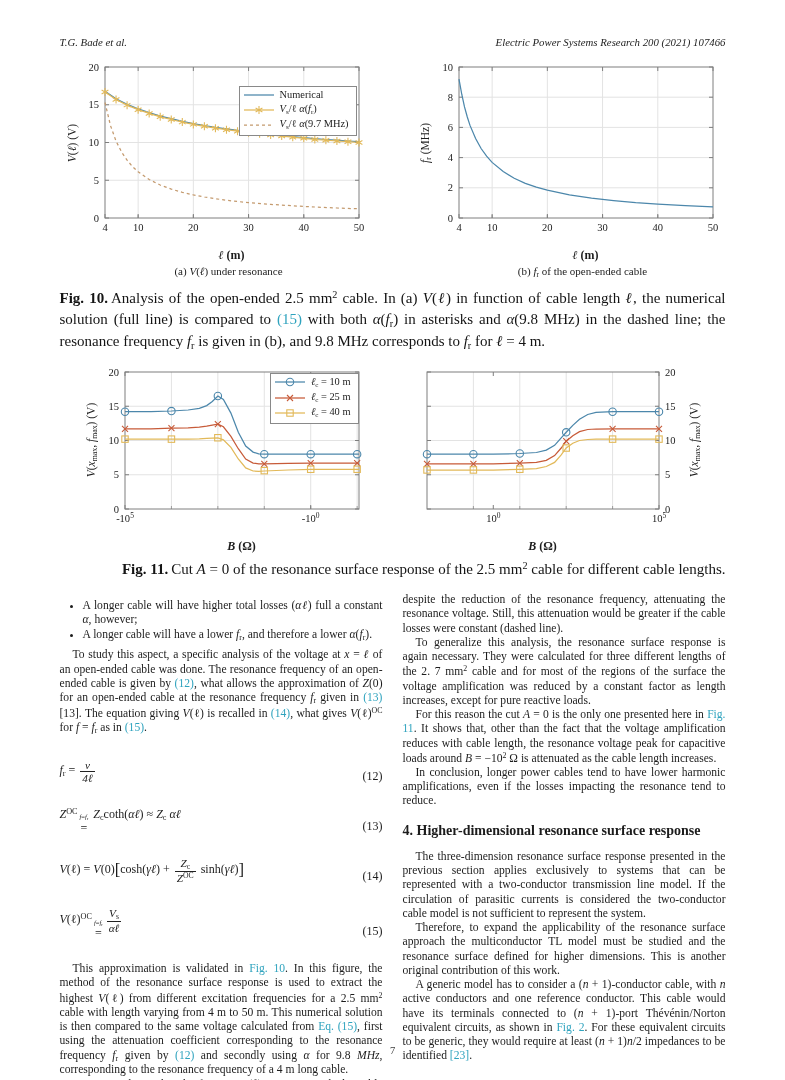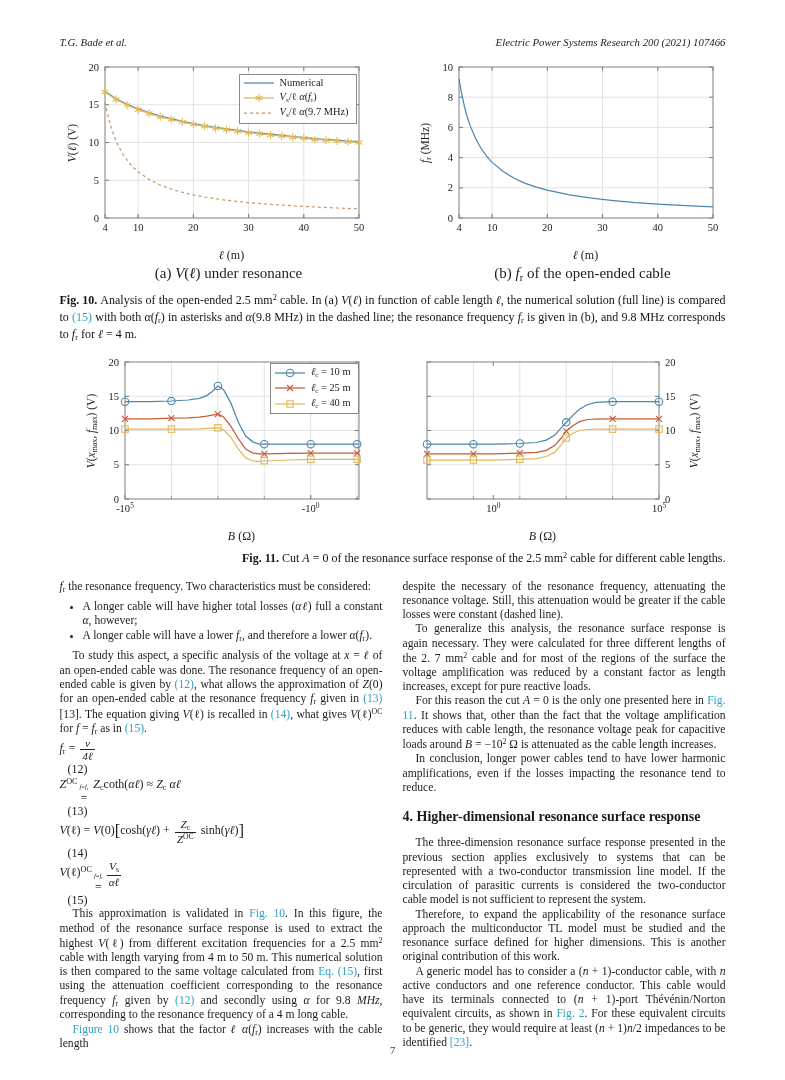--- a/index.html
+++ b/index.html
@@ -4,46 +4,46 @@
 <style>
   html,body{margin:0;padding:0;background:#ffffff;}
   .page{width:738px;height:1080px;background:#fff;margin:0 auto;position:relative;overflow:hidden;
         box-sizing:border-box;padding:0 36px;font-family:"Liberation Serif",serif;color:#1c1c1c;}
   .hdr{display:flex;justify-content:space-between;align-items:baseline;padding-top:36px;
        font-style:italic;font-size:10.8px;color:#222;}
   .figsec{margin-top:10px;}
   .figrow{display:flex;justify-content:center;gap:44px;}
   .chartwrap{display:flex;flex-direction:column;align-items:center;}
   .chart{position:relative;}
-  .xlabel{font-size:12px;text-align:center;line-height:1.1;margin-top:1px;}
+  .xlabel{font-size:12px;text-align:center;line-height:1.1;margin-top:1px;font-weight:bold;}
   .ylabel{position:absolute;font-size:11.5px;white-space:nowrap;
           transform:translate(-50%,-50%) rotate(-90deg);}
-  .subcap{text-align:center;font-size:15px;margin-top:3px;padding-left:26px;}
-  .cap{font-size:12px;line-height:1.4;margin:9px 0 0;text-align:justify;color:#141414;}
+  .subcap{text-align:center;font-size:11px;margin-top:3px;padding-left:26px;}
+  .cap{font-size:15px;line-height:1.4;margin:9px 0 0;text-align:justify;color:#141414;}
   .cap11{text-align:right;margin-top:6px;}
   .capl{font-weight:bold;margin-right:3px;}
   .cols{display:flex;gap:20px;margin-top:13px;}
   .col{width:50%;font-size:11.6px;line-height:1.23;text-align:justify;}
   .col p{margin:0;}
   .ind{text-indent:13px;}
   .bullets{margin:6px 0 6px 0;padding-left:23px;}
   .bullets li{margin:0;text-align:justify;}
   .it{font-style:italic;}
   .lnk{color:#2fa3be;cursor:pointer;}
   .sb{font-size:68%;vertical-align:-0.25em;}
   .sp{font-size:68%;vertical-align:0.5em;}
   .big{font-size:140%;vertical-align:-0.08em;}
   .frac{display:inline-flex;flex-direction:column;text-align:center;vertical-align:middle;
         margin:0 2px;line-height:1.08;font-size:94%;}
   .fnum{border-bottom:1px solid #222;padding:0 2px;}
   .fden{padding:0 2px;}
   .over{display:inline-flex;flex-direction:column;align-items:center;margin:0 2px;vertical-align:-0.1em;}
   .otop{font-size:6.5px;line-height:1;}
   .obase{line-height:1;}
-  .eq{display:flex;align-items:flex-start;margin:0 0;font-size:12px;flex-direction:column;}
+  .eq{display:flex;align-items:flex-end;margin:23px 0;font-size:12px;}
   .eqbody{flex:1;text-align:left;}
   .eqnum{margin-left:8px;}
   .h2{font-size:14px;font-weight:bold;margin:13px 0 11px 0 !important;text-align:left;text-indent:0;}
   .legend{position:absolute;background:#fff;border:1px solid #898989;padding:1px 7px 2px 3px;font-size:10.4px;}
   .lrow{display:flex;align-items:center;gap:5px;white-space:nowrap;line-height:1.35;}
   footer{position:absolute;bottom:24px;left:0;width:100%;text-align:center;font-size:10.5px;color:#3d3d3d;}
   svg text{font-family:"Liberation Serif",serif;fill:#1c1c1c;}
 </style>
 </head>
 <body>
@@ -124,21 +124,21 @@
               <path d="M209.65217391304347,72.94999999999999L209.65217391304347,80.94999999999999M206.25217391304346,74.94999999999999L213.05217391304348,78.94999999999999M206.25217391304346,78.94999999999999L213.05217391304348,74.94999999999999" stroke="#e2b959" stroke-width="1.1" fill="none"></path>
               <path d="M220.69565217391303,74.0825L220.69565217391303,82.0825M217.29565217391303,76.0825L224.09565217391304,80.0825M217.29565217391303,80.0825L224.09565217391304,76.0825" stroke="#e2b959" stroke-width="1.1" fill="none"></path>
               <path d="M231.7391304347826,75.21500000000002L231.7391304347826,83.21500000000002M228.3391304347826,77.21500000000002L235.1391304347826,81.21500000000002M228.3391304347826,81.21500000000002L235.1391304347826,77.21500000000002" stroke="#e2b959" stroke-width="1.1" fill="none"></path>
               <path d="M242.7826086956522,76.34749999999998L242.7826086956522,84.34749999999998M239.38260869565218,78.34749999999998L246.1826086956522,82.34749999999998M239.38260869565218,82.34749999999998L246.1826086956522,78.34749999999998" stroke="#e2b959" stroke-width="1.1" fill="none"></path>
               <path d="M253.82608695652175,77.48L253.82608695652175,85.48M250.42608695652174,79.48L257.2260869565217,83.48M250.42608695652174,83.48L257.2260869565217,79.48" stroke="#e2b959" stroke-width="1.1" fill="none"></path>
               <path d="M264.8695652173913,78.235L264.8695652173913,86.235M261.46956521739133,80.235L268.2695652173913,84.235M261.46956521739133,84.235L268.2695652173913,80.235" stroke="#e2b959" stroke-width="1.1" fill="none"></path>
               <path d="M275.9130434782609,78.99L275.9130434782609,86.99M272.5130434782609,80.99L279.31304347826085,84.99M272.5130434782609,84.99L279.31304347826085,80.99" stroke="#e2b959" stroke-width="1.1" fill="none"></path>
               <path d="M286.95652173913044,79.745L286.95652173913044,87.745M283.55652173913046,81.745L290.3565217391304,85.745M283.55652173913046,85.745L290.3565217391304,81.745" stroke="#e2b959" stroke-width="1.1" fill="none"></path>
               <path d="M298,80.5L298,88.5M294.6,82.5L301.4,86.5M294.6,86.5L301.4,82.5" stroke="#e2b959" stroke-width="1.1" fill="none"></path>
               <path d="M44.0,44.5L49.5,67.6L55.0,83.0L60.6,94.0L66.1,102.2L71.6,108.7L77.1,113.8L88.2,121.5L99.2,127.0L110.3,131.1L121.3,134.3L132.3,136.9L143.4,139.0L154.4,140.7L165.5,142.3L176.5,143.5L187.6,144.6L209.7,146.4L231.7,147.8L253.8,149.0L275.9,150.0L298.0,150.8" fill="none" stroke="#c49a6e" stroke-width="1.25" stroke-dasharray="3 3"></path>
-            </svg><div class="xlabel" style="width: 254px; margin-left: 44px;"><span class="it">ℓ</span><span> (m)</span></div><div class="ylabel" style="left: 11px; top: 84.5px;"><span class="it">V</span><span>(</span><span class="it">ℓ</span><span>) (V)</span></div><div class="legend" style="top: 16px; right: 14px; margin-left: 32px;">
+            </svg><div class="xlabel" style="width: 254px; margin-left: 44px;"><span class="it">ℓ</span><span> (m)</span></div><div class="ylabel" style="left: 11px; top: 84.5px;"><span class="it">V</span><span>(</span><span class="it">ℓ</span><span>) (V)</span></div><div class="legend" style="top: 28px; right: 14px; margin-left: 32px;">
               <div class="lrow">
                 <svg width="32" height="12" viewBox="0 0 32 12">
                   <line x1="1" y1="6" x2="31" y2="6" stroke="#4c87ab" stroke-width="1.25"></line>
                 </svg>
                 <span><span>Numerical</span></span>
               </div>
               <div class="lrow">
                 <svg width="32" height="12" viewBox="0 0 32 12">
                   <line x1="1" y1="6" x2="31" y2="6" stroke="#e2b959" stroke-width="1.25"></line>
                   <path d="M16,2L16,10M12.6,4L19.4,8M12.6,8L19.4,4" stroke="#e2b959" stroke-width="1.1" fill="none"></path>
@@ -355,21 +355,20 @@
               <rect x="240.8" y="72.92999999999999" width="6.4" height="6.4" fill="none" stroke="#e2b959" stroke-width="1.1"></rect>
             </svg><div class="xlabel" style="width: 232px; margin-left: 12px;"><span class="it">B</span><span> (Ω)</span></div><div class="ylabel" style="left: 280px; top: 77.5px;"><span class="it">V</span><span>(</span><span class="it">x</span><span class="sb">max</span><span>, </span><span class="it">f</span><span class="sb">max</span><span>) (V)</span></div></div>
       </div>
     </div>
     <p class="cap cap11"><b class="capl">Fig. 11.</b><span><span>Cut </span><span class="it">A</span><span> = 0 of the resonance surface response of the 2.5 mm</span><span class="sp">2</span><span> cable for different cable lengths.</span></span></p>
   </section>
 
   <div class="cols">
 
     <div class="col">
-      <p><span class="it">f</span><span class="sb">r</span><span> the resonance frequency. Two characteristics must be considered:</span></p>
       <ul class="bullets">
         <li><span>A longer cable will have higher total losses (</span><span class="it">αℓ</span><span>) full a constant </span><span class="it">α</span><span>, however;</span></li>
         <li><span>A longer cable will have a lower </span><span class="it">f</span><span class="sb">r</span><span>, and therefore a lower </span><span class="it">α</span><span>(</span><span class="it">f</span><span class="sb">r</span><span>).</span></li>
       </ul>
       <p class="ind"><span>To study this aspect, a specific analysis of the voltage at </span><span class="it">x</span><span> = </span><span class="it">ℓ</span><span> of an open-ended cable was done. The resonance frequency of an open-ended cable is given by </span><span class="lnk">(12)</span><span>, what allows the approximation of </span><span class="it">Z</span><span>(0) for an open-ended cable at the resonance frequency </span><span class="it">f</span><span class="sb">r</span><span> given in </span><span class="lnk">(13)</span><span> [13]. The equation giving </span><span class="it">V</span><span>(ℓ) is recalled in </span><span class="lnk">(14)</span><span>, what gives </span><span class="it">V</span><span>(ℓ)</span><span class="sp">OC</span><span> for </span><span class="it">f</span><span> = </span><span class="it">f</span><span class="sb">r</span><span> as in </span><span class="lnk">(15)</span><span>.</span></p>
 
       <div class="eq">
         <span class="eqbody"><span class="it">f</span><span class="sb">r</span><span> = </span><span class="frac">
               <span class="fnum"><span class="it">v</span></span>
               <span class="fden"><span class="it">4ℓ</span></span>
@@ -399,21 +398,21 @@
               <span class="fden"><span class="it">αℓ</span></span>
             </span></span>
         <span class="eqnum">(15)</span>
       </div>
 
       <p class="ind"><span>This approximation is validated in </span><span class="lnk">Fig. 10</span><span>. In this figure, the method of the resonance surface response is used to extract the highest </span><span class="it">V</span><span>(ℓ) from different excitation frequencies for a 2.5 mm</span><span class="sp">2</span><span> cable with length varying from 4 m to 50 m. This numerical solution is then compared to the same voltage calculated from </span><span class="lnk">Eq. (15)</span><span>, first using the attenuation coefficient corresponding to the resonance frequency </span><span class="it">f</span><span class="sb">r</span><span> given by </span><span class="lnk">(12)</span><span> and secondly using </span><span class="it">α</span><span> for 9.8 </span><span class="it">MHz</span><span>, corresponding to the resonance frequency of a 4 m long cable.</span></p>
       <p class="ind"><span class="lnk">Figure 10</span><span> shows that the factor </span><span class="it">ℓ α</span><span>(</span><span class="it">f</span><span class="sb">r</span><span>) increases with the cable length</span></p>
     </div>
 
     <div class="col">
-      <p><span>despite the necessary of the resonance frequency, attenuating the resonance voltage. Still, this attenuation would be greater if the cable losses were constant (dashed line).</span></p>
+      <p><span>despite the reduction of the resonance frequency, attenuating the resonance voltage. Still, this attenuation would be greater if the cable losses were constant (dashed line).</span></p>
       <p class="ind"><span>To generalize this analysis, the resonance surface response is again necessary. They were calculated for three different lengths of the 2. 7 mm</span><span class="sp">2</span><span> cable and for most of the regions of the surface the voltage amplification was reduced by a constant factor as length increases, except for pure reactive loads.</span></p>
       <p class="ind"><span>For this reason the cut </span><span class="it">A</span><span> = 0 is the only one presented here in </span><span class="lnk">Fig. 11</span><span>. It shows that, other than the fact that the voltage amplification reduces with cable length, the resonance voltage peak for capacitive loads around </span><span class="it">B</span><span> = −10</span><span class="sp">2</span><span> Ω is attenuated as the cable length increases.</span></p>
       <p class="ind"><span>In conclusion, longer power cables tend to have lower harmonic amplifications, even if the losses impacting the resonance tend to reduce.</span></p>
       <p class="h2">4.  Higher-dimensional resonance surface response</p>
       <p class="ind"><span>The three-dimension resonance surface response presented in the previous section applies exclusively to systems that can be represented with a two-conductor transmission line model. If the circulation of parasitic currents is considered the two-conductor cable model is not sufficient to represent the system.</span></p>
       <p class="ind"><span>Therefore, to expand the applicability of the resonance surface approach the multiconductor TL model must be studied and the resonance surface defined for higher dimensions. This is another original contribution of this work.</span></p>
       <p class="ind"><span>A generic model has to consider a (</span><span class="it">n</span><span> + 1)-conductor cable, with </span><span class="it">n</span><span> active conductors and one reference conductor. This cable would have its terminals connected to (</span><span class="it">n</span><span> + 1)-port Thévénin/Norton equivalent circuits, as shown in </span><span class="lnk">Fig. 2</span><span>. For these equivalent circuits to be generic, they would require at least (</span><span class="it">n</span><span> + 1)</span><span class="it">n</span><span>/2 impedances to be identified </span><span class="lnk">[23]</span><span>.</span></p>
     </div>
 
   </div>

